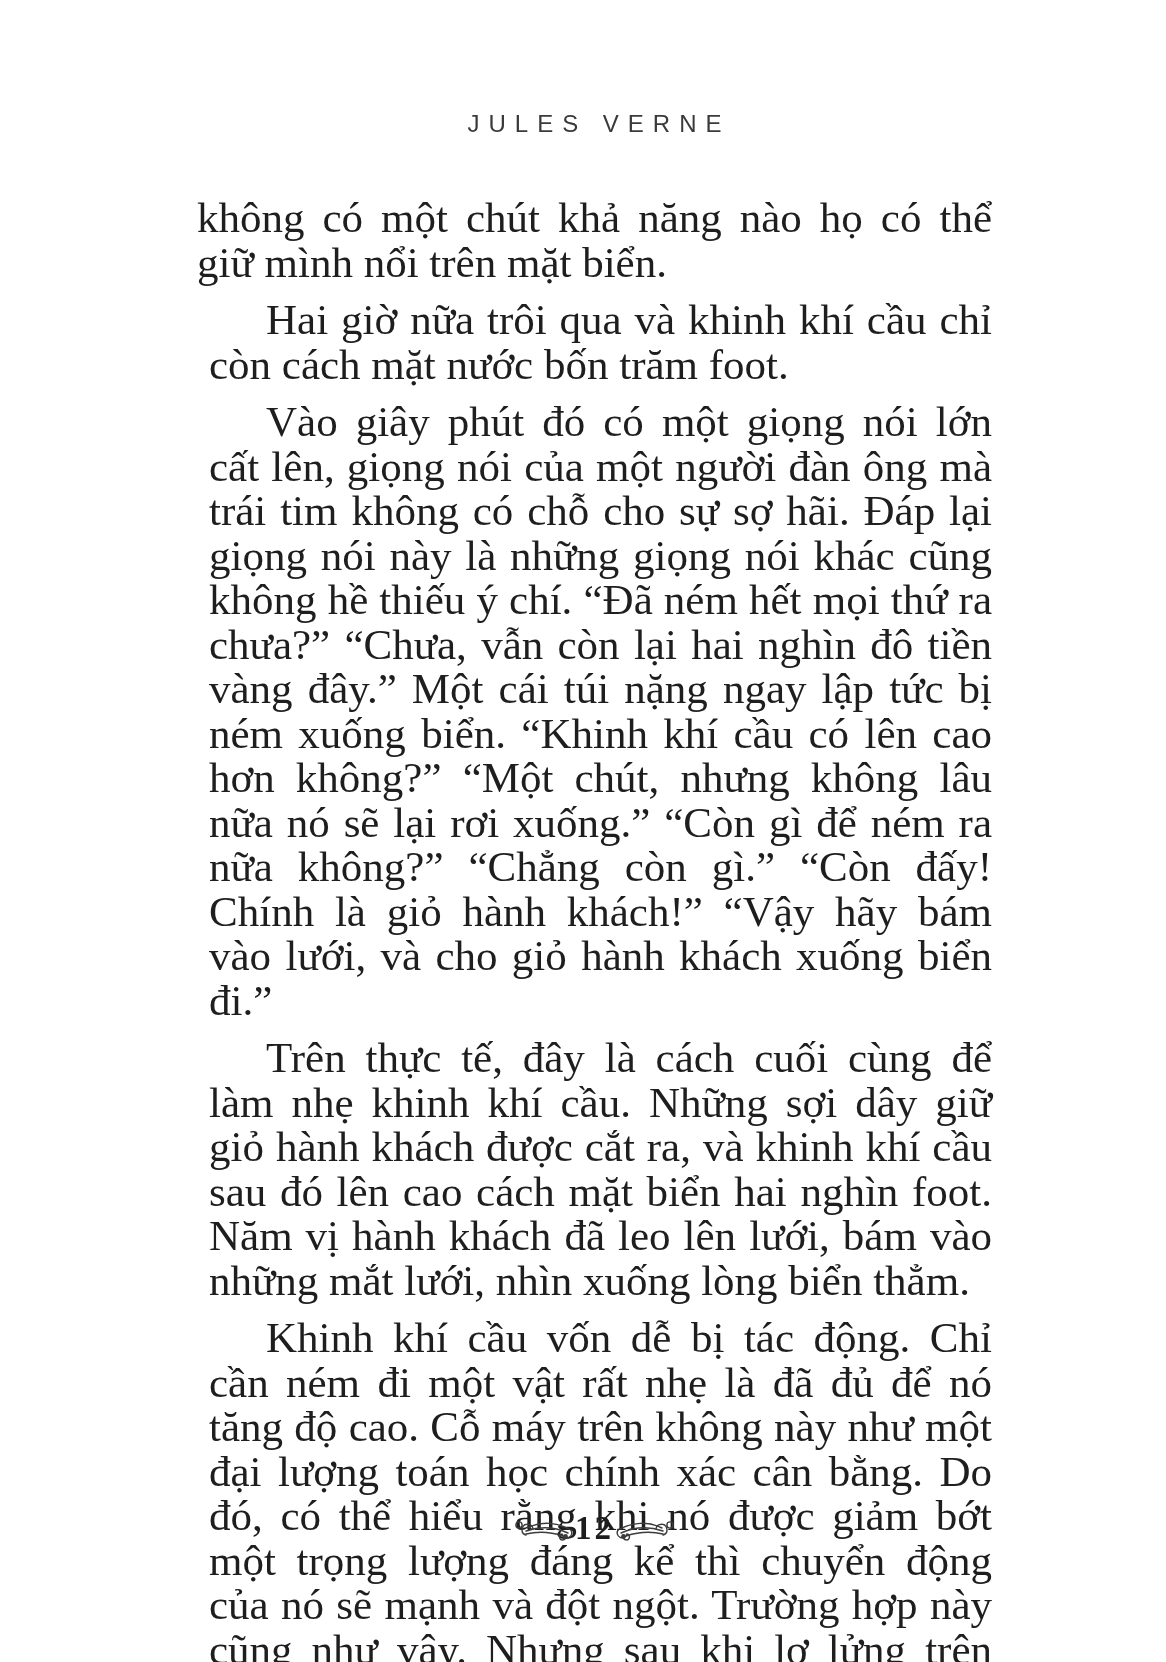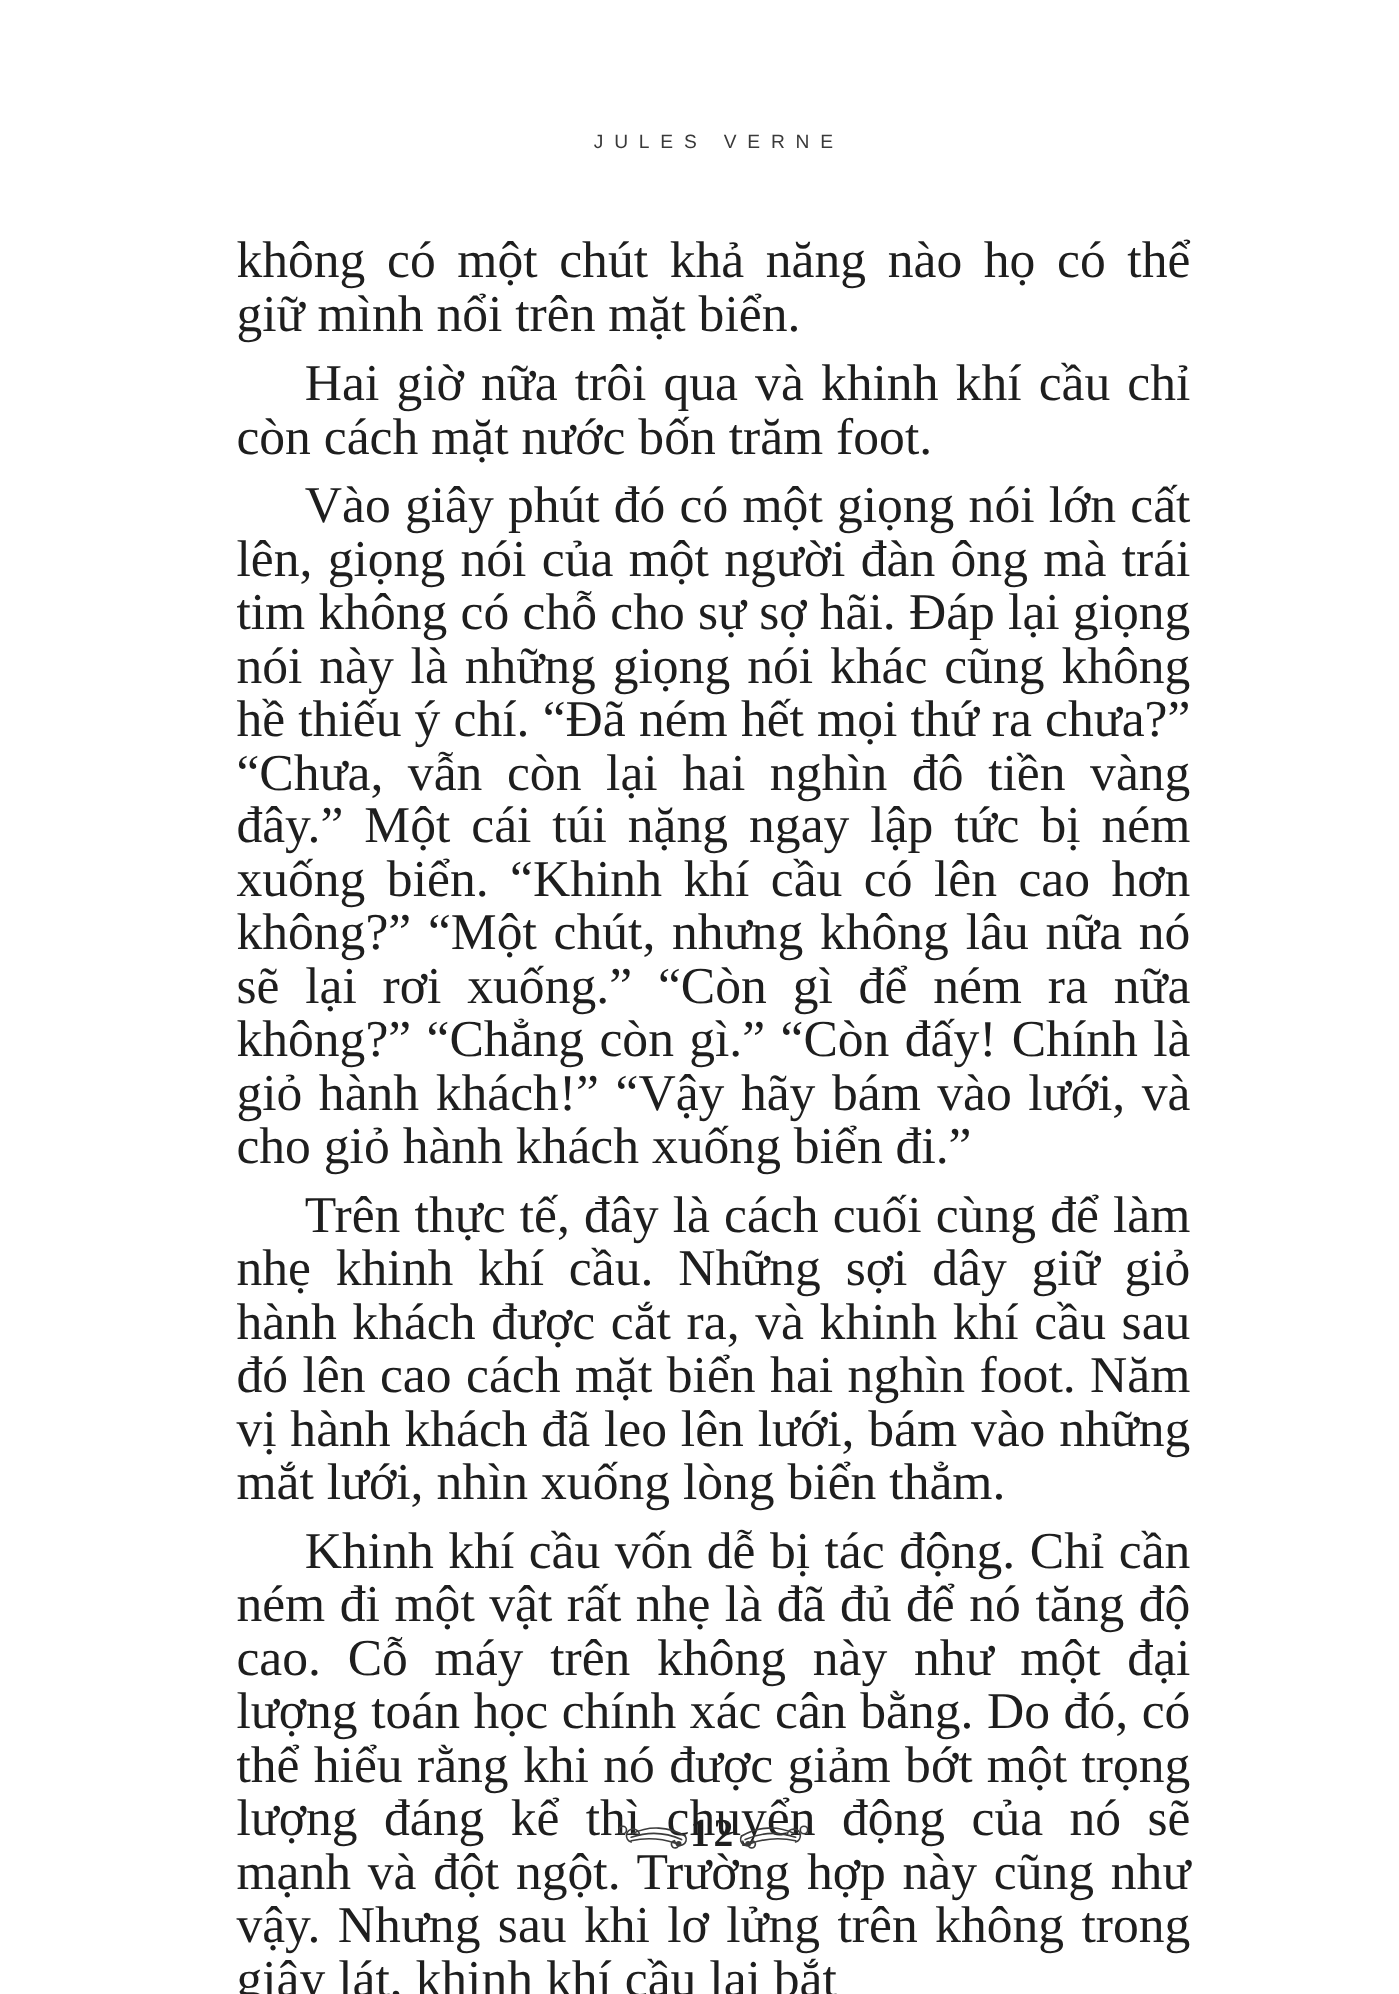--- a/index.html
+++ b/index.html
@@ -12,21 +12,21 @@
     background: #ffffff;
     overflow: hidden;
   }
   .running-header {
     position: absolute;
     top: 110px;
     left: 197px;
     width: 795px;
     text-align: center;
     font-family: "Liberation Sans", sans-serif;
-    font-size: 16px;
+    font-size: 24px;
     font-weight: normal;
     letter-spacing: 9px;
     color: #3a3a3a;
     text-indent: 9px; 
     white-space: nowrap;
   }
   .page-body {
     position: absolute;
     top: 196px;
     left: 197px;
@@ -39,20 +39,21 @@
     font-size: 43px;
     line-height: 44.5px;
     text-align: justify;
     text-indent: 57px;
   }
   .page-body p.continuation {
     text-indent: 0;
   }
   .page-body p + p {
     margin-top: 13px;
+    margin-left: 12px;
   }
   .page-footer {
     position: absolute;
     top: 1510px;
     left: 197px;
     width: 795px;
     display: flex;
     justify-content: center;
     align-items: flex-end;
   }

